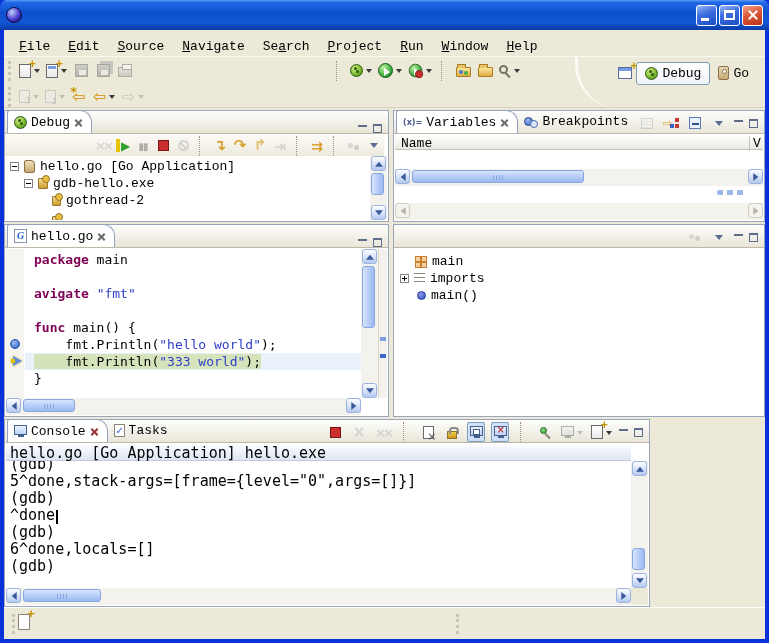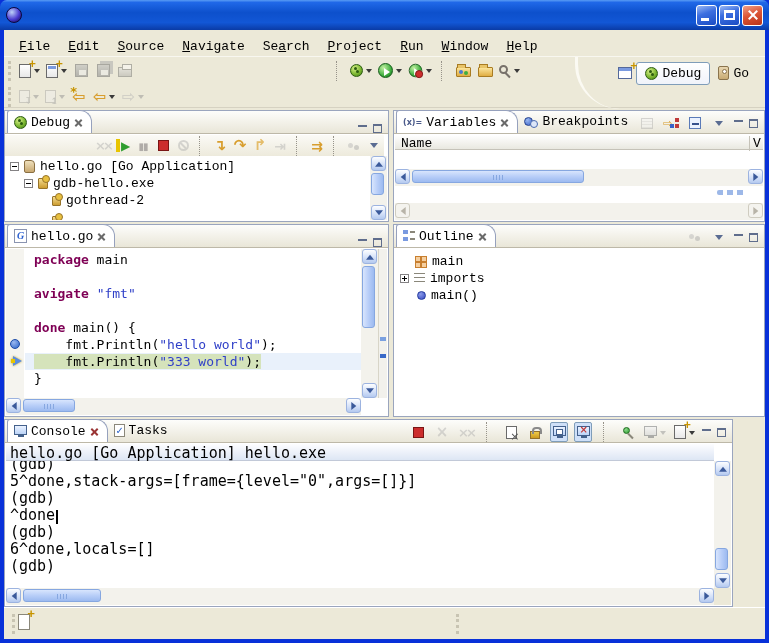--- a/index.html
+++ b/index.html
@@ -470,21 +470,21 @@
   </div>
   <div style="position:absolute; left:1px; right:27px; top:24px; bottom:18px; background:#fff; overflow:hidden; font-family:'DejaVu Sans Mono',monospace;">
     <div style="position:absolute; left:0; top:0; bottom:0; width:18px; background:#f5f4ef;"></div>
     <span class="bp-dot" style="left:4px; top:90px;"></span>
     <span class="ip-arrow" style="left:7px; top:107px;"></span>
 
     <div class="hl-line" style="top:104px; right:0;"></div>
 
     <div class="codeline" style="top:2px;"><span class="kw">package</span><span> main</span></div>
     <div class="codeline" style="top:36px;"><span class="kw">avigate</span><span> </span><span class="str">"fmt"</span></div>
-    <div class="codeline" style="top:70px;"><span class="kw">done</span><span> main() {</span></div>
+    <div class="codeline" style="top:70px;"><span class="kw">func</span><span> main() {</span></div>
     <div class="codeline" style="top:87px;"><span>    fmt.Println(</span><span class="str">"hello world"</span><span>);</span></div>
     <div class="codeline" style="top:104px;"><span class="hl-green"><span>    fmt.Println(</span><span class="str">"333 world"</span><span>);</span></span></div>
     <div class="codeline" style="top:121px;"><span>}</span></div>
   </div>
   <div class="sb" style="right:10px; top:24px; bottom:18px; width:17px;">
     <span class="sb-btn" style="top:0; left:1px;">
         <span class="tri up"></span>
       </span>
     <span class="sb-thumb-v" style="top:17px; height:62px;"></span>
     <span class="sb-btn" style="bottom:0; left:1px;">
@@ -501,25 +501,20 @@
       </span>
     <span class="sb-thumb-h" style="left:17px; width:52px;"></span>
     <span class="sb-btn" style="right:0; top:0;">
         <span class="tri right"></span>
       </span>
   </div>
 </div>
 
 <div class="view" style="left:393px; top:224px; width:372px; height:193px;">
   <div class="vtabs">
-    <div class="vtab active" style="margin-left:2px;">
-      <span class="ti-outline"></span>
-      <span>Outline</span>
-      <span class="xbtn"></span>
-    </div>
     <div class="vtab-ctl">
       <span class="vtbtn dis">
           <span class="i-dots"></span>
         </span>
       <span class="vtbtn">
           <span class="chev"></span>
         </span>
       <span class="mini">
           <span class="bar"></span>
         </span>
@@ -538,21 +533,21 @@
       <span class="tr-imports"></span>
       <span>imports</span>
     </div>
     <div class="trow" style="left:22px; top:38px;">
       <span class="tr-method"></span>
       <span>main()</span>
     </div>
   </div>
 </div>
 
-<div class="view" style="left:4px; top:419px; width:729px; height:188px;">
+<div class="view" style="left:4px; top:419px; width:646px; height:188px;">
   <div class="vtabs">
     <div class="vtab active" style="margin-left:2px;">
       <span class="ti-console"></span>
       <span>Console</span>
       <span class="xbtn red"></span>
     </div>
     <div class="vtab">
       <span class="ti-tasks"></span>
       <span>Tasks</span>
     </div>

